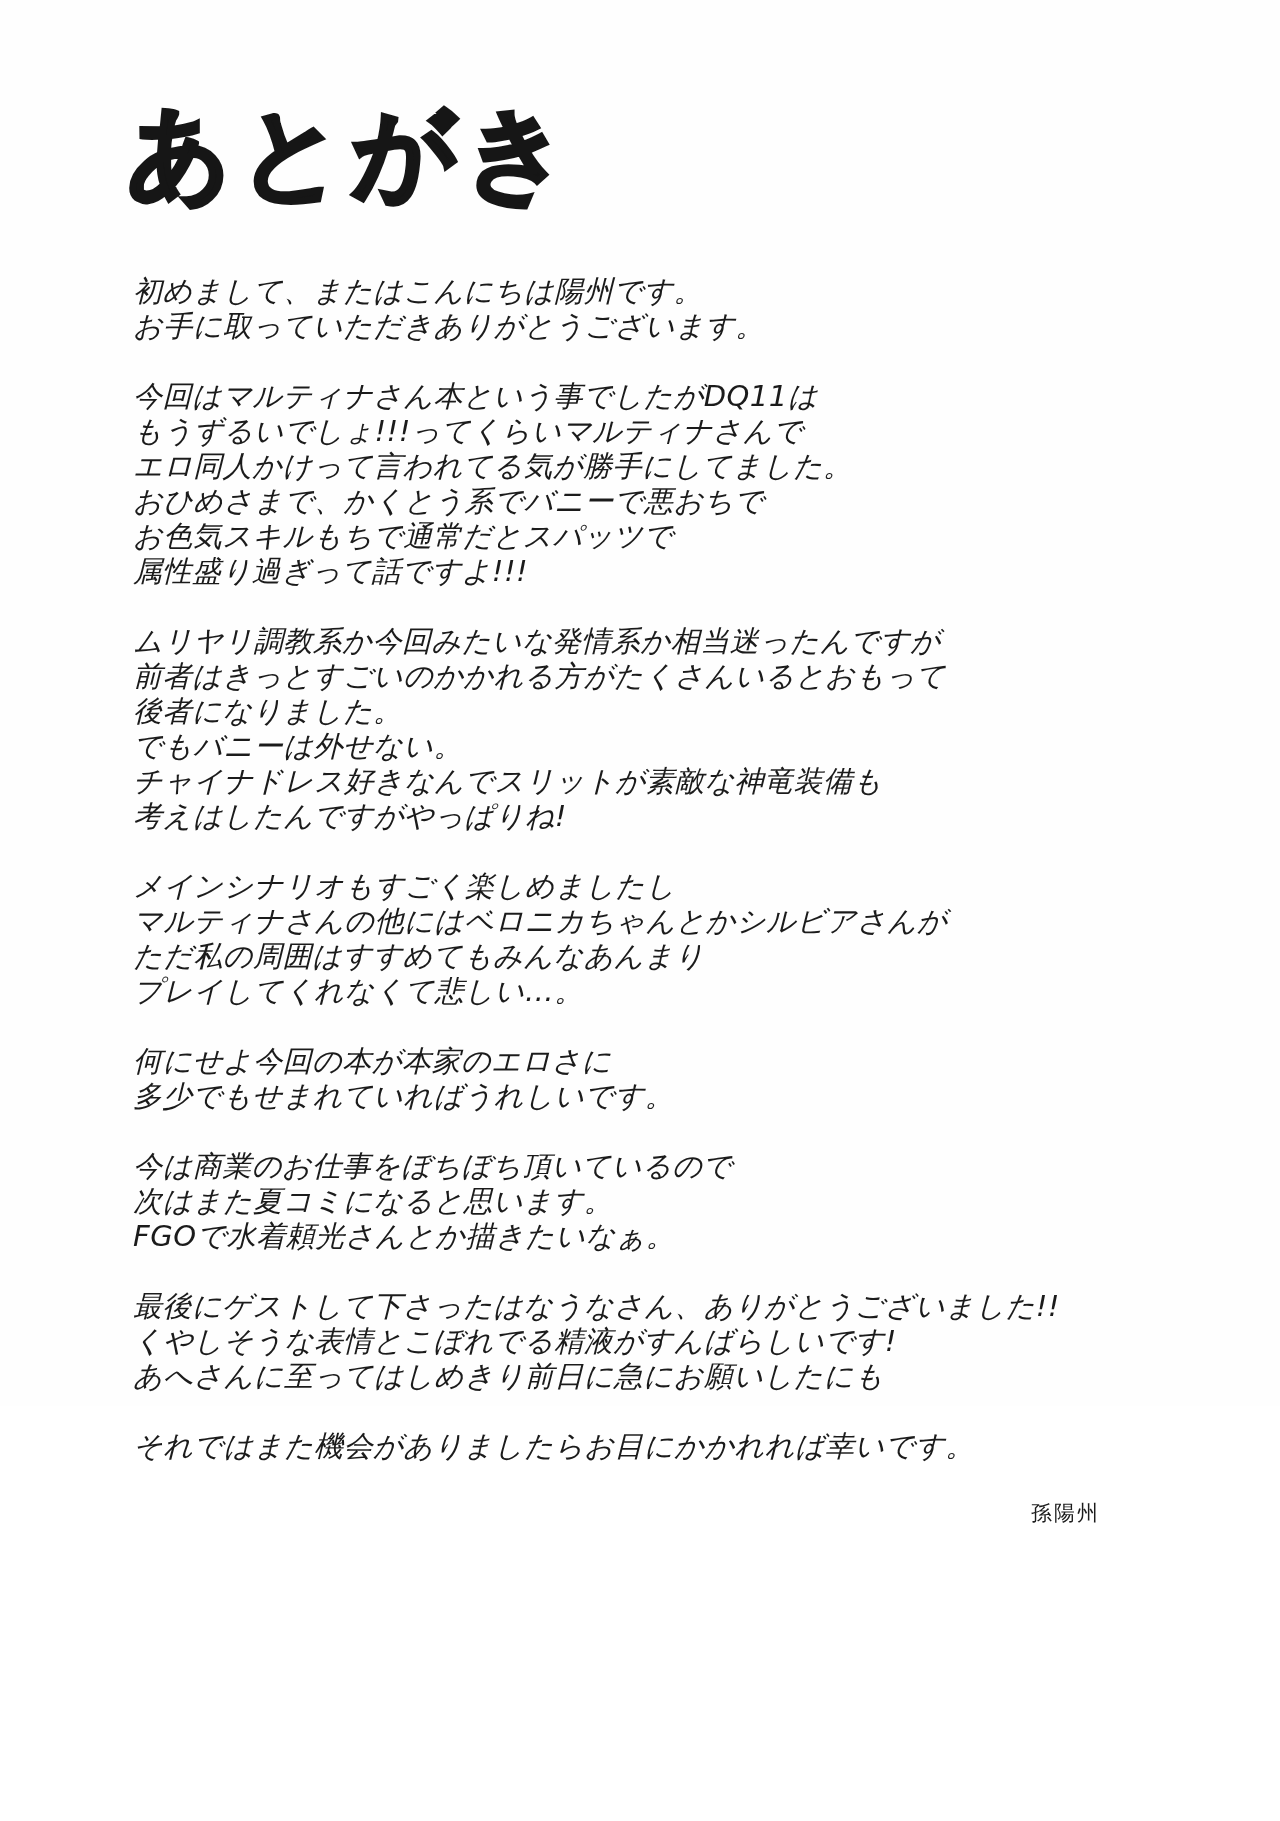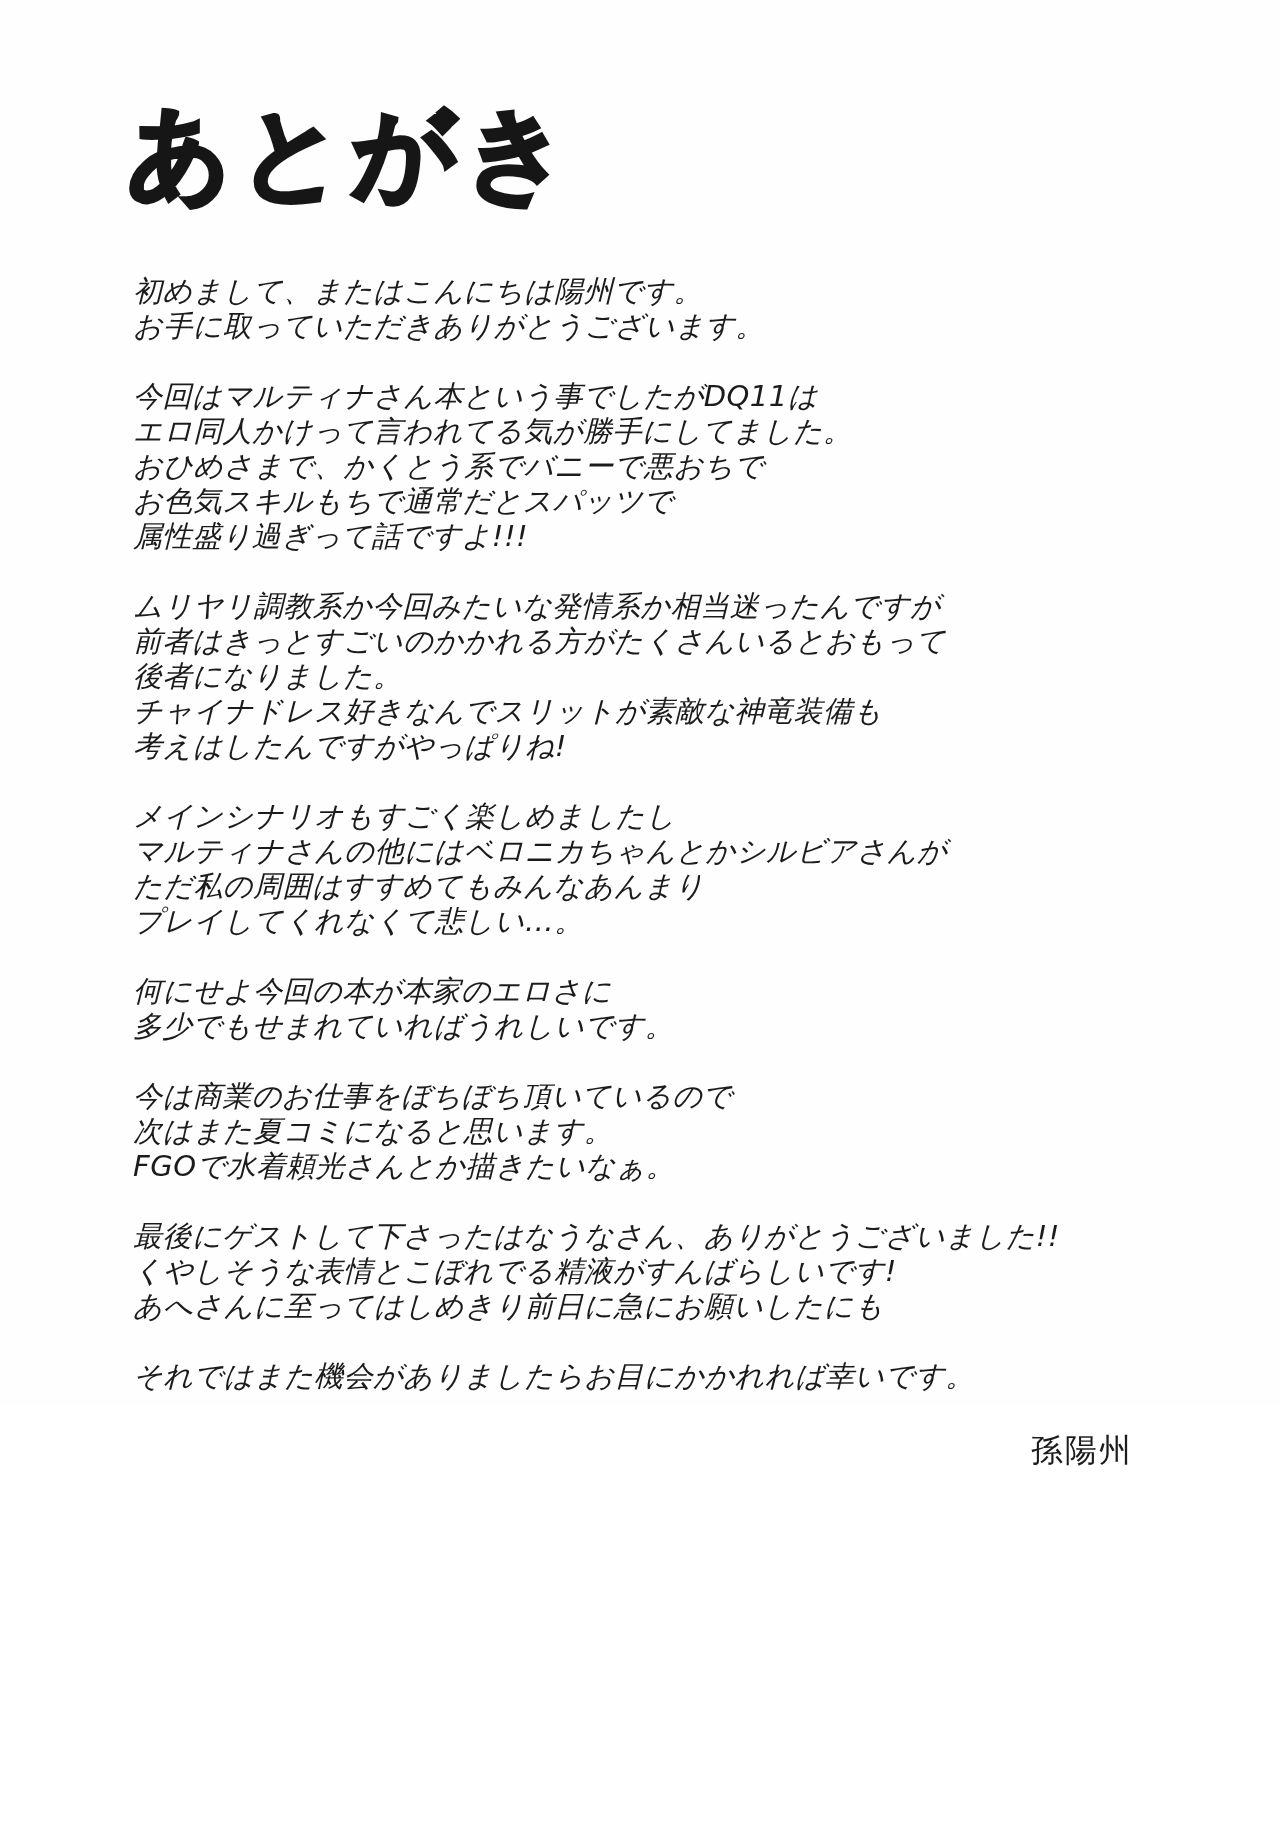--- a/index.html
+++ b/index.html
@@ -46,47 +46,49 @@
   .paragraph {
     margin: 0 0 35px 0;
   }
   .line {
     white-space: pre;
     font-style: italic;
   }
   .signature {
     margin-top: 32px;
     margin-left: 898px;
-    font-size: 32px;
+    font-size: 21px;
     letter-spacing: 2px;
     color: #1b1b1b;
   }
 </style>
 </head>
 <body>
 
 <div class="page">
   <h1 class="page-title">あとがき</h1>
 
   <div class="body-text">
       <div class="paragraph">
         <div class="line">初めまして、またはこんにちは陽州です。</div>
         <div class="line">お手に取っていただきありがとうございます。</div>
       </div>
       <div class="paragraph">
         <div class="line">今回はマルティナさん本という事でしたがDQ11は</div>
+        <div class="line">もうずるいでしょ!!!ってくらいマルティナさんで</div>
         <div class="line">エロ同人かけって言われてる気が勝手にしてました。</div>
         <div class="line">おひめさまで、かくとう系でバニーで悪おちで</div>
         <div class="line">お色気スキルもちで通常だとスパッツで</div>
         <div class="line">属性盛り過ぎって話ですよ!!!</div>
       </div>
       <div class="paragraph">
         <div class="line">ムリヤリ調教系か今回みたいな発情系か相当迷ったんですが</div>
         <div class="line">前者はきっとすごいのかかれる方がたくさんいるとおもって</div>
         <div class="line">後者になりました。</div>
+        <div class="line">でもバニーは外せない。</div>
         <div class="line">チャイナドレス好きなんでスリットが素敵な神竜装備も</div>
         <div class="line">考えはしたんですがやっぱりね!</div>
       </div>
       <div class="paragraph">
         <div class="line">メインシナリオもすごく楽しめましたし</div>
         <div class="line">マルティナさんの他にはベロニカちゃんとかシルビアさんが</div>
         <div class="line">ただ私の周囲はすすめてもみんなあんまり</div>
         <div class="line">プレイしてくれなくて悲しい…。</div>
       </div>
       <div class="paragraph">

